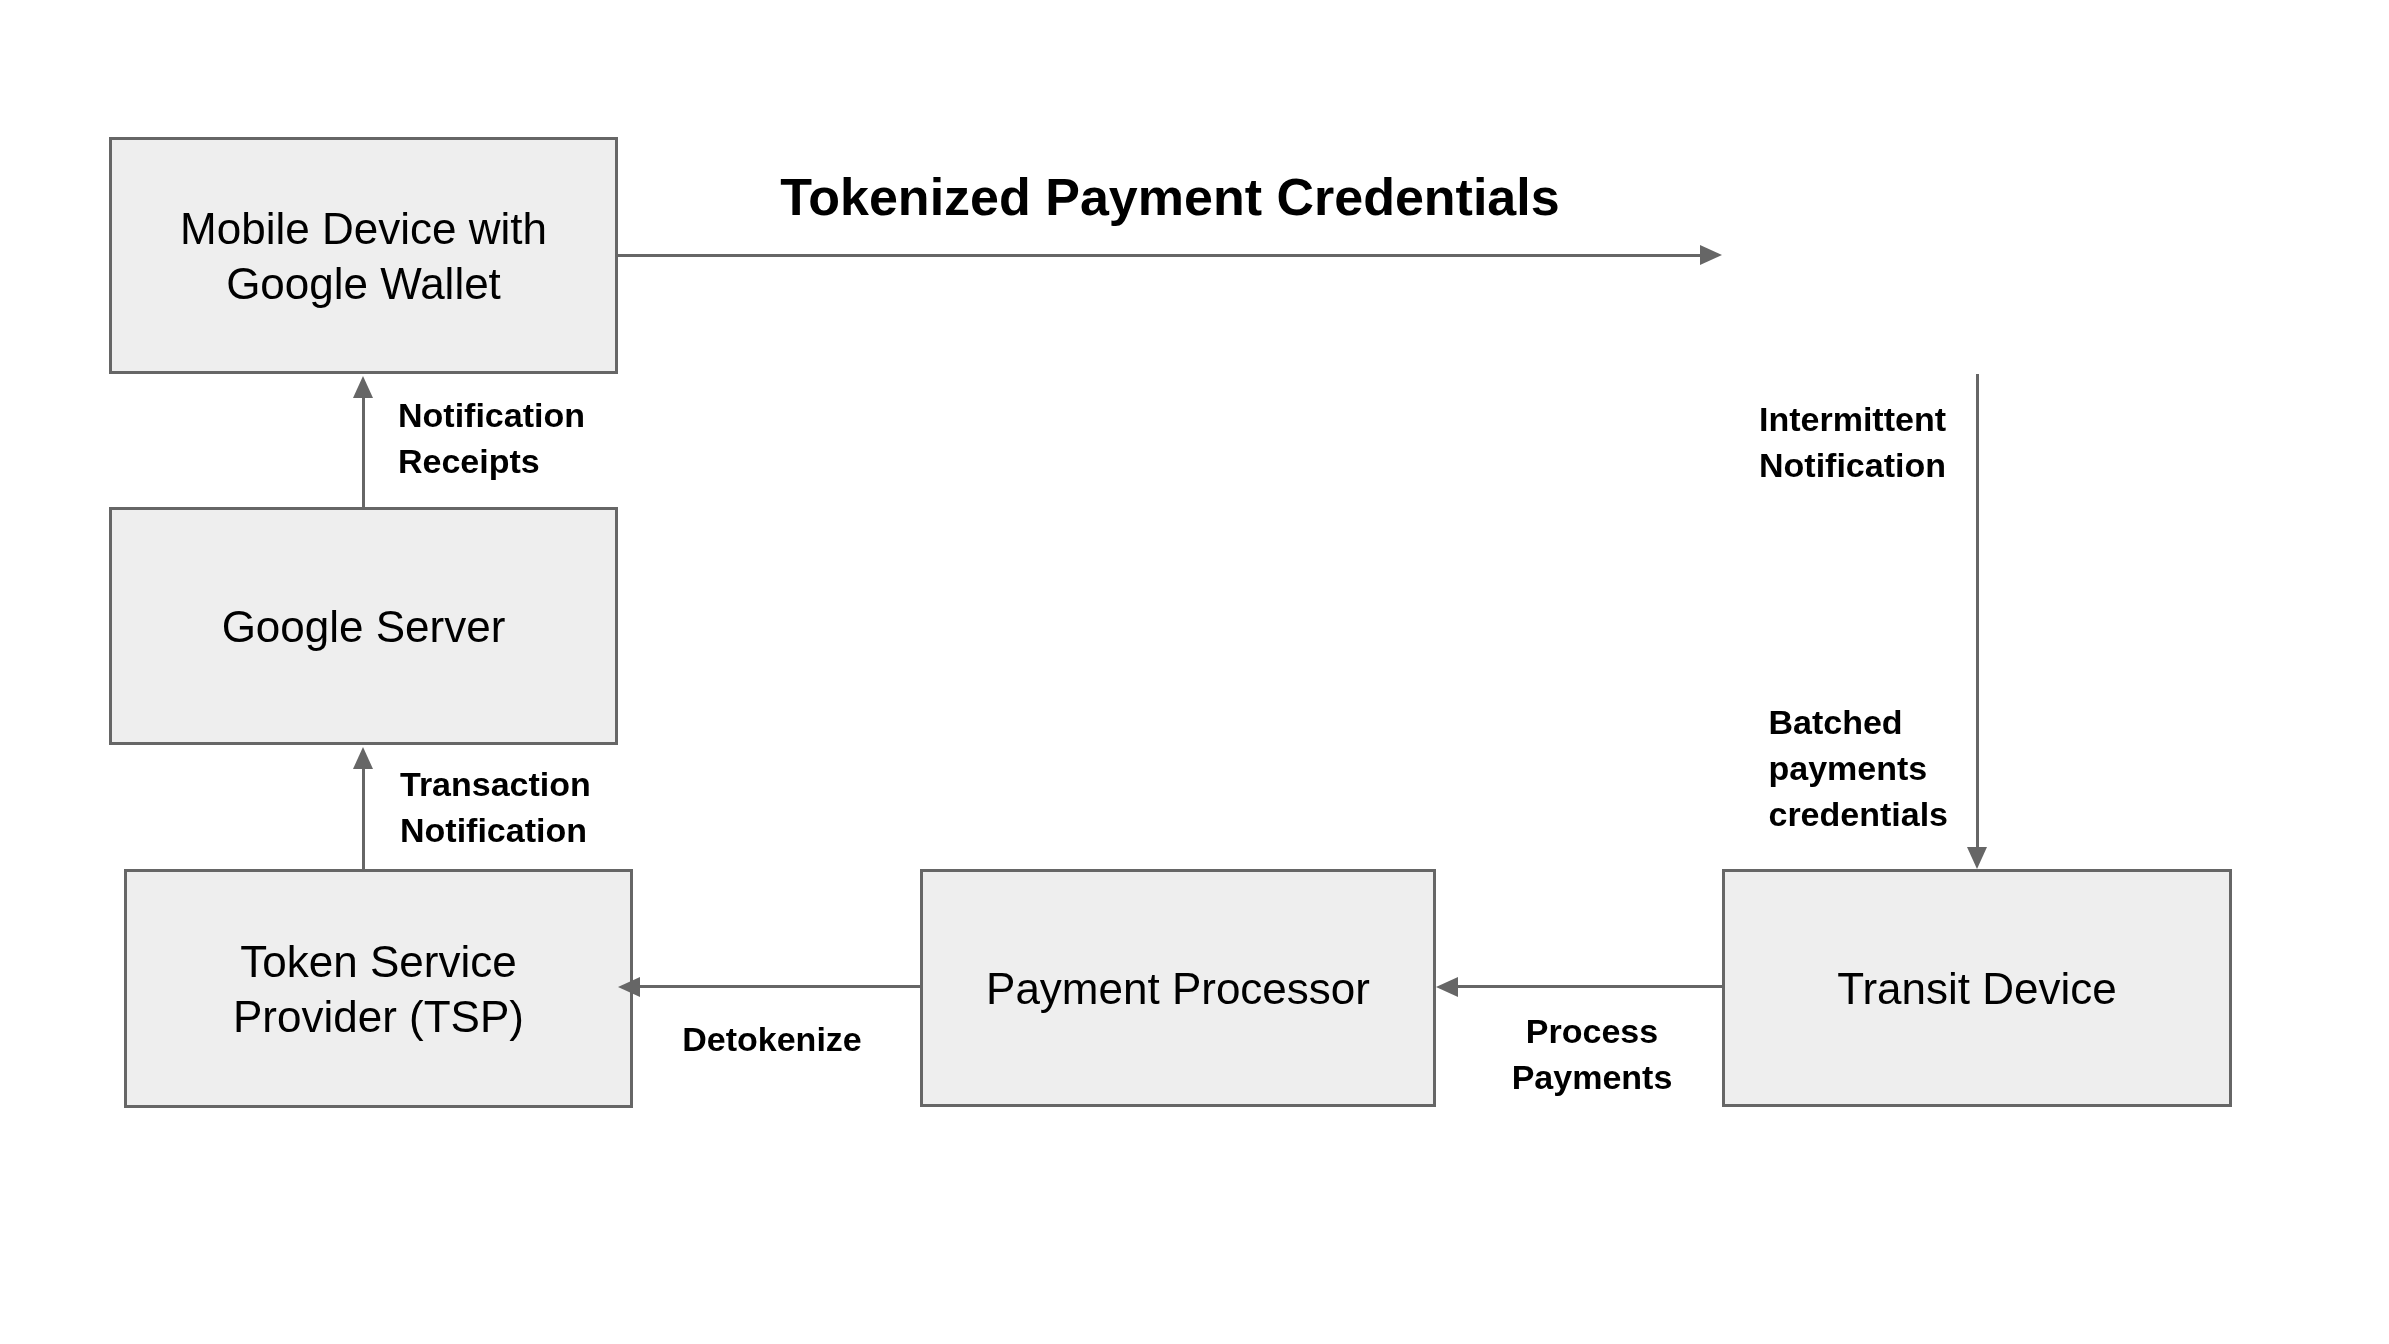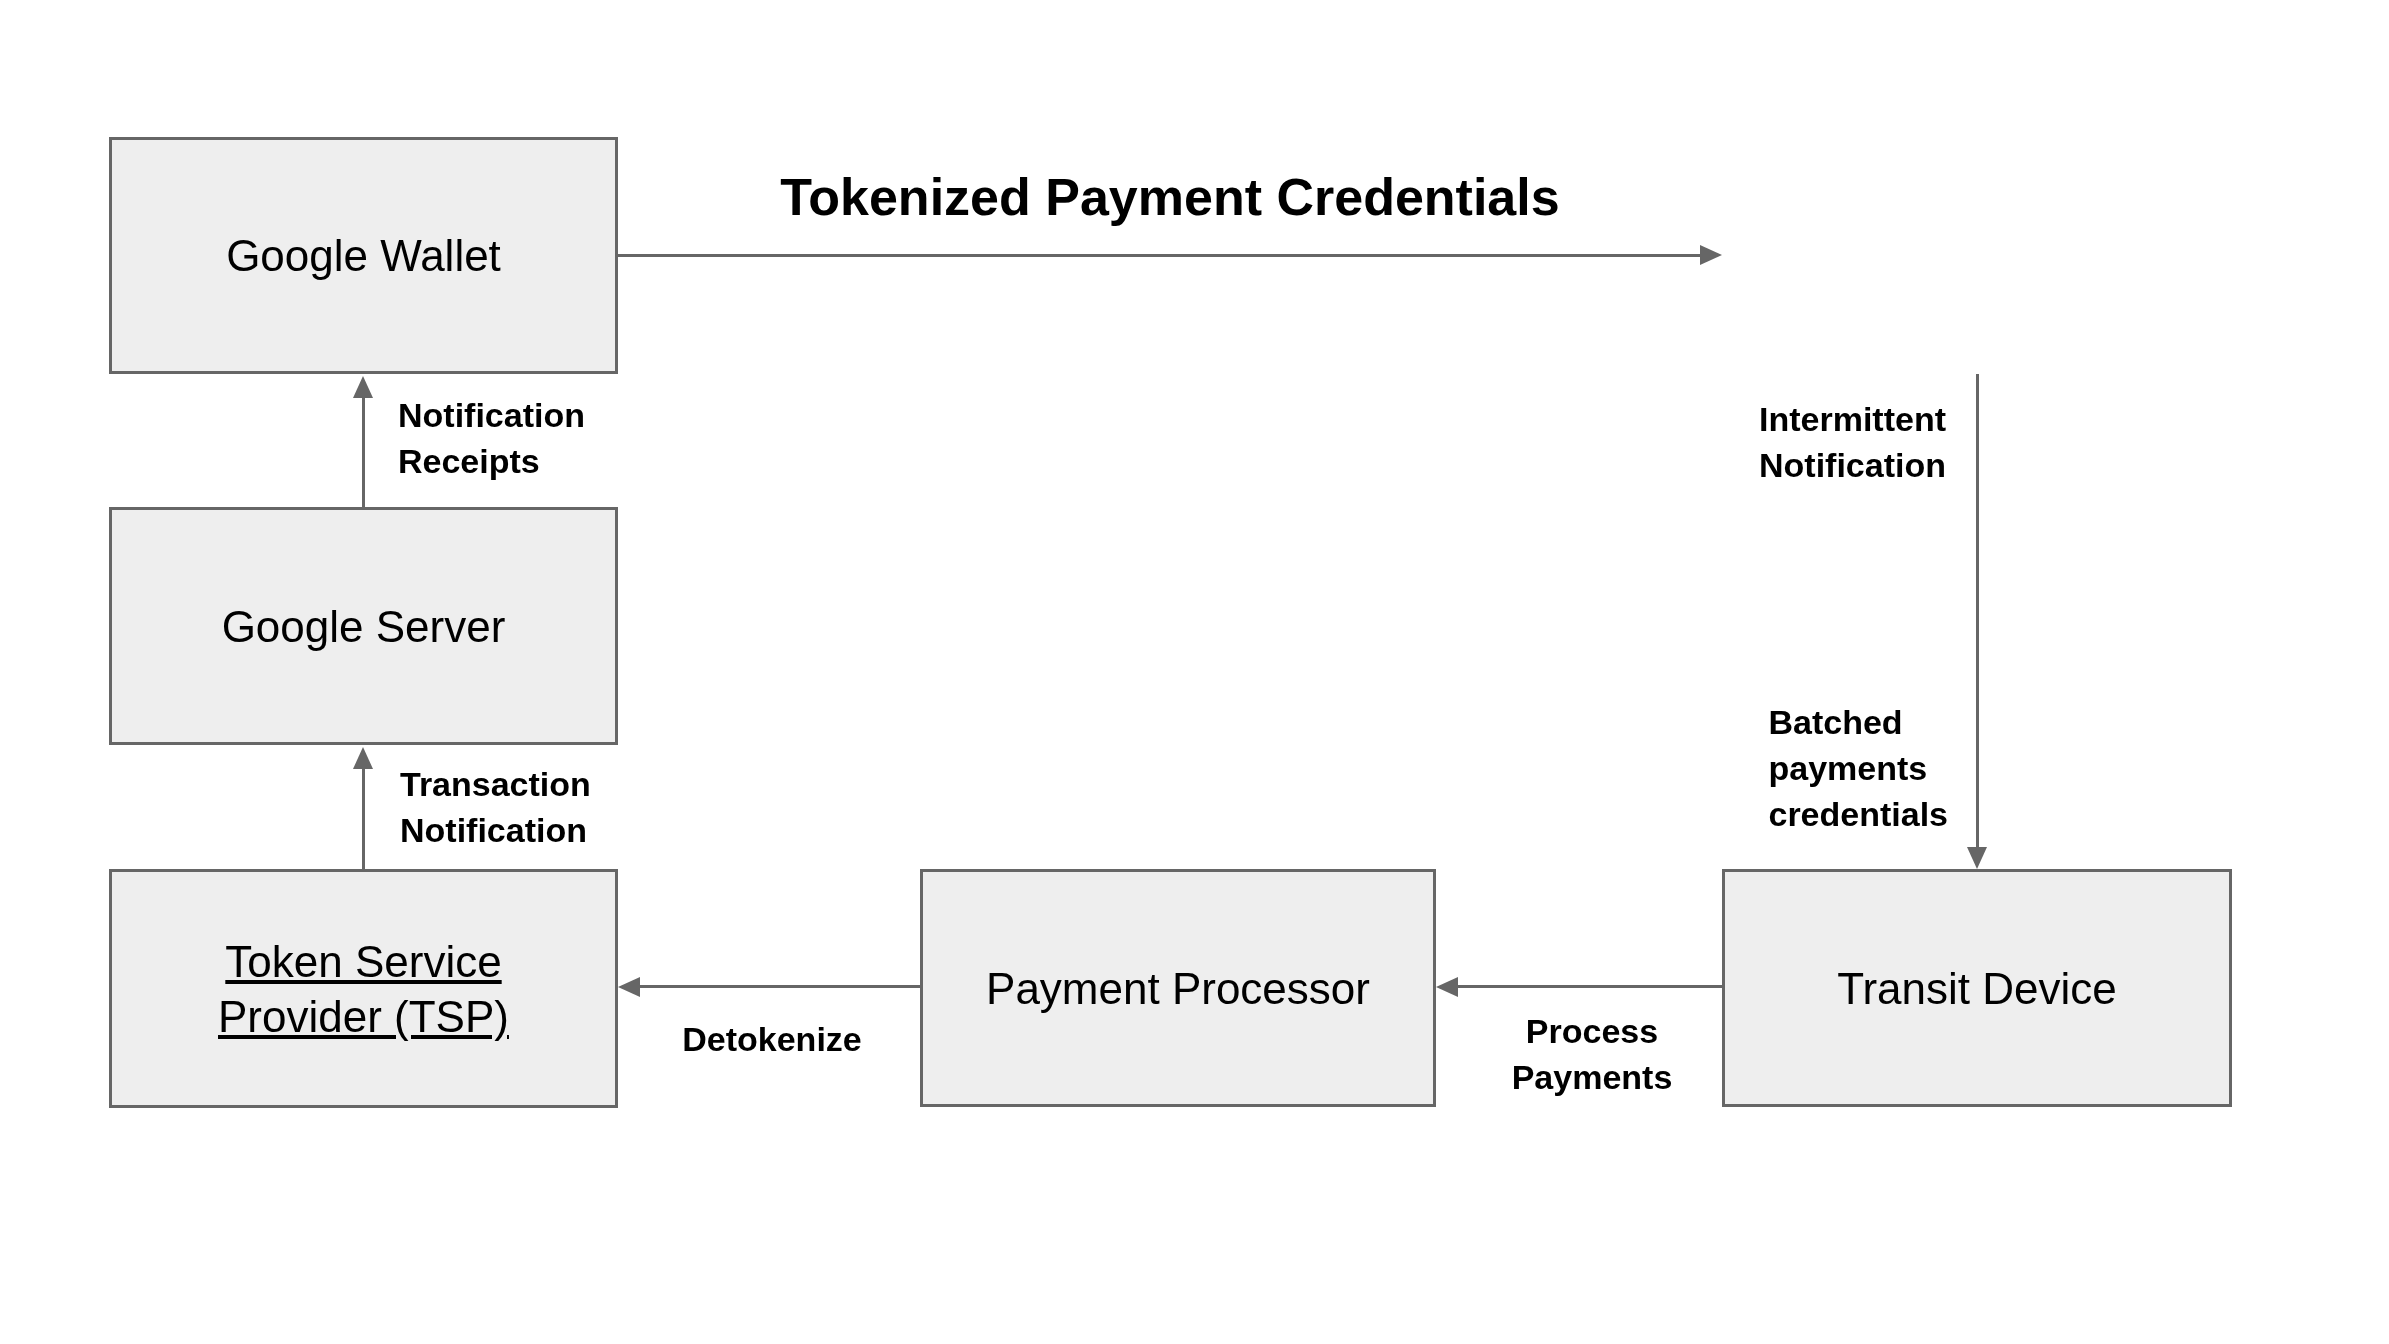--- a/index.html
+++ b/index.html
@@ -54,29 +54,30 @@
   .edge-label.title { font-size: 52px; line-height: 50px; text-align: center; }
   .edge-label.align-right { text-align: left; }
   .edge-label.align-center { text-align: center; }
 </style>
 </head>
 <body>
 
 <div class="canvas">
 
   <div class="node" style="left:109px; top:137px; width:509px; height:237px;">
+    <div>Mobile Device with</div>
     <div>Google Wallet</div>
   </div>
 
 
   <div class="node" style="left:109px; top:507px; width:509px; height:238px;">
     <div>Google Server</div>
   </div>
 
-  <div class="node" style="left:109px; top:869px; width:509px; height:239px;text-decoration:underline;">
+  <div class="node" style="left:124px; top:869px; width:509px; height:239px;">
     <div>Token Service</div>
     <div>Provider (TSP)</div>
   </div>
 
   <div class="node" style="left:920px; top:869px; width:516px; height:238px;">
     <div>Payment Processor</div>
   </div>
 
   <div class="node" style="left:1722px; top:869px; width:510px; height:238px;">
     <div>Transit Device</div>

